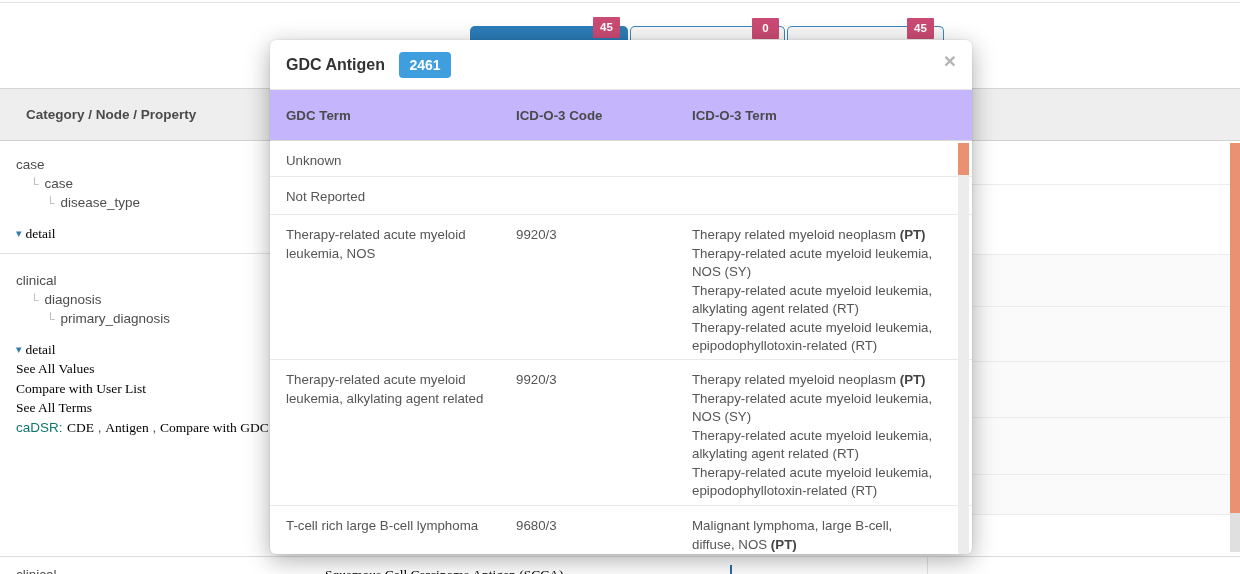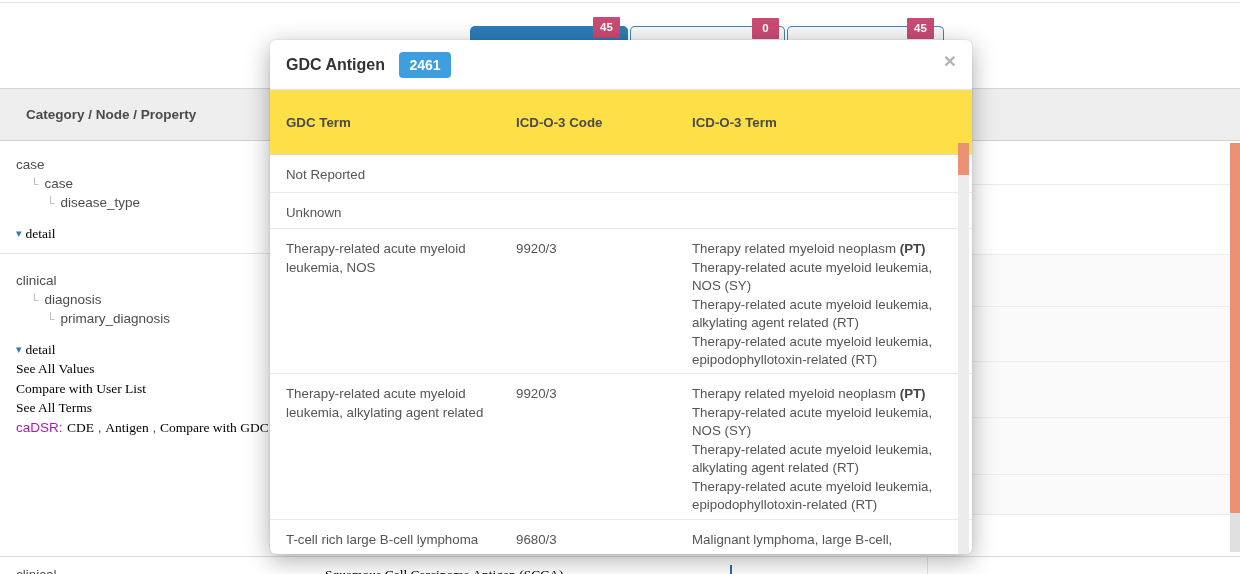--- a/index.html
+++ b/index.html
@@ -34,21 +34,21 @@
   .tree-line { font-size:13.5px; color:#4c4c4c; height:19px; line-height:19px; }
   .lvl1 { padding-left:16px; }
   .lvl2 { padding-left:30px; }
   .lvl3 { padding-left:46px; }
   .elbow { color:#b4b4b4; margin-right:6px; font-size:12px; }
 
   .detail-line { margin-top:11px; padding-left:16px; height:19px; line-height:19px; }
   .caret { color:#337ab7; font-size:11px; margin-right:4px; vertical-align:1px; }
   .blink { color:#000000; font-size:13.5px; text-decoration:none; cursor:pointer;font-family:Liberation Serif, serif; }
   .link-line { padding-left:16px; height:19.5px; line-height:19.5px; }
-  .darktext { color:#a21caf; font-size:13.5px;margin-top:40px; }
+  .darktext { color:#0f766e; font-size:13.5px;margin-top:40px; }
   .comma { color:#555; font-size:13.5px; }
 
   
   .right-strip { position:absolute; left:972px; top:141px; width:258px; height:415px; z-index:1; }
   .bg-row { width:100%; border-bottom:1px solid #ececec; }
 
   
   .page-scrollbar { position:absolute; right:0; top:143px; width:10px; height:409px;
     background:#e0e0e0; z-index:1; }
   .page-scroll-thumb { position:absolute; top:0; left:0; width:10px; height:370px; background:#ea9173; }
@@ -65,21 +65,21 @@
     z-index:10; overflow:hidden; }
   .modal-header { position:relative; height:50px; border-bottom:1px solid #e5e5e5;
     padding:12px 16px 0 16px; }
   .modal-title { display:inline-block; font-size:16px; font-weight:bold; color:#333;
     vertical-align:middle; margin-right:10px; }
   .badge-blue { display:inline-block; background:#3f9ede; color:#fff; font-size:14px;
     font-weight:bold; padding:5px 10px; border-radius:4px; vertical-align:middle; }
   .modal-close { position:absolute; right:16px; top:10px; color:#b3b3b3; font-size:21px;
     font-weight:bold; line-height:21px; cursor:pointer; }
 
-  .mthead { display:flex; height:65px; background:#fde047; border-bottom:1px solid #d9d9d9;
+  .mthead { display:flex; height:51px; background:#c4b5fd; border-bottom:1px solid #d9d9d9;
     padding-left:16px; align-items:center; }
   .mth { font-size:13.3px; font-weight:bold; color:#4a4a4a; }
   .w1 { width:230px; } .w2 { width:176px; } .w3 { width:258px; }
 
   .mbody { position:relative; height:413px; overflow:hidden; }
   .mrow { display:flex; padding:11px 0 0 16px; border-bottom:1px solid #e9e9e9; }
   .mc { font-size:13.3px; color:#555; line-height:18.5px; }
   .mc.w1 { padding-right:26px; }
   .mc.w3 { padding-right:14px; }
   .tag-b { font-weight:bold; color:#444; }
@@ -164,28 +164,28 @@
     </div>
 
     <div class="mthead">
       <div class="mth w1">GDC Term</div>
       <div class="mth w2">ICD-O-3 Code</div>
       <div class="mth w3">ICD-O-3 Term</div>
     </div>
 
     <div class="mbody">
 
+      <div class="mrow" style="height:36px;">
+        <div class="mc w1">Unknown</div>
+        <div class="mc w2"></div>
+        <div class="mc w3"></div>
+      </div>
+
       <div class="mrow" style="height:38px;">
         <div class="mc w1">Not Reported</div>
-        <div class="mc w2"></div>
-        <div class="mc w3"></div>
-      </div>
-
-      <div class="mrow" style="height:36px;">
-        <div class="mc w1">Unknown</div>
         <div class="mc w2"></div>
         <div class="mc w3"></div>
       </div>
 
       <div class="mrow" style="height:145px;">
         <div class="mc w1">Therapy-related acute myeloid leukemia, NOS</div>
         <div class="mc w2">9920/3</div>
         <div class="mc w3">
           <div class="term"><span>Therapy related myeloid neoplasm</span> <span class="tag-b">(PT)</span></div>
           <div class="term"><span>Therapy-related acute myeloid leukemia, NOS</span> <span>(SY)</span></div>

